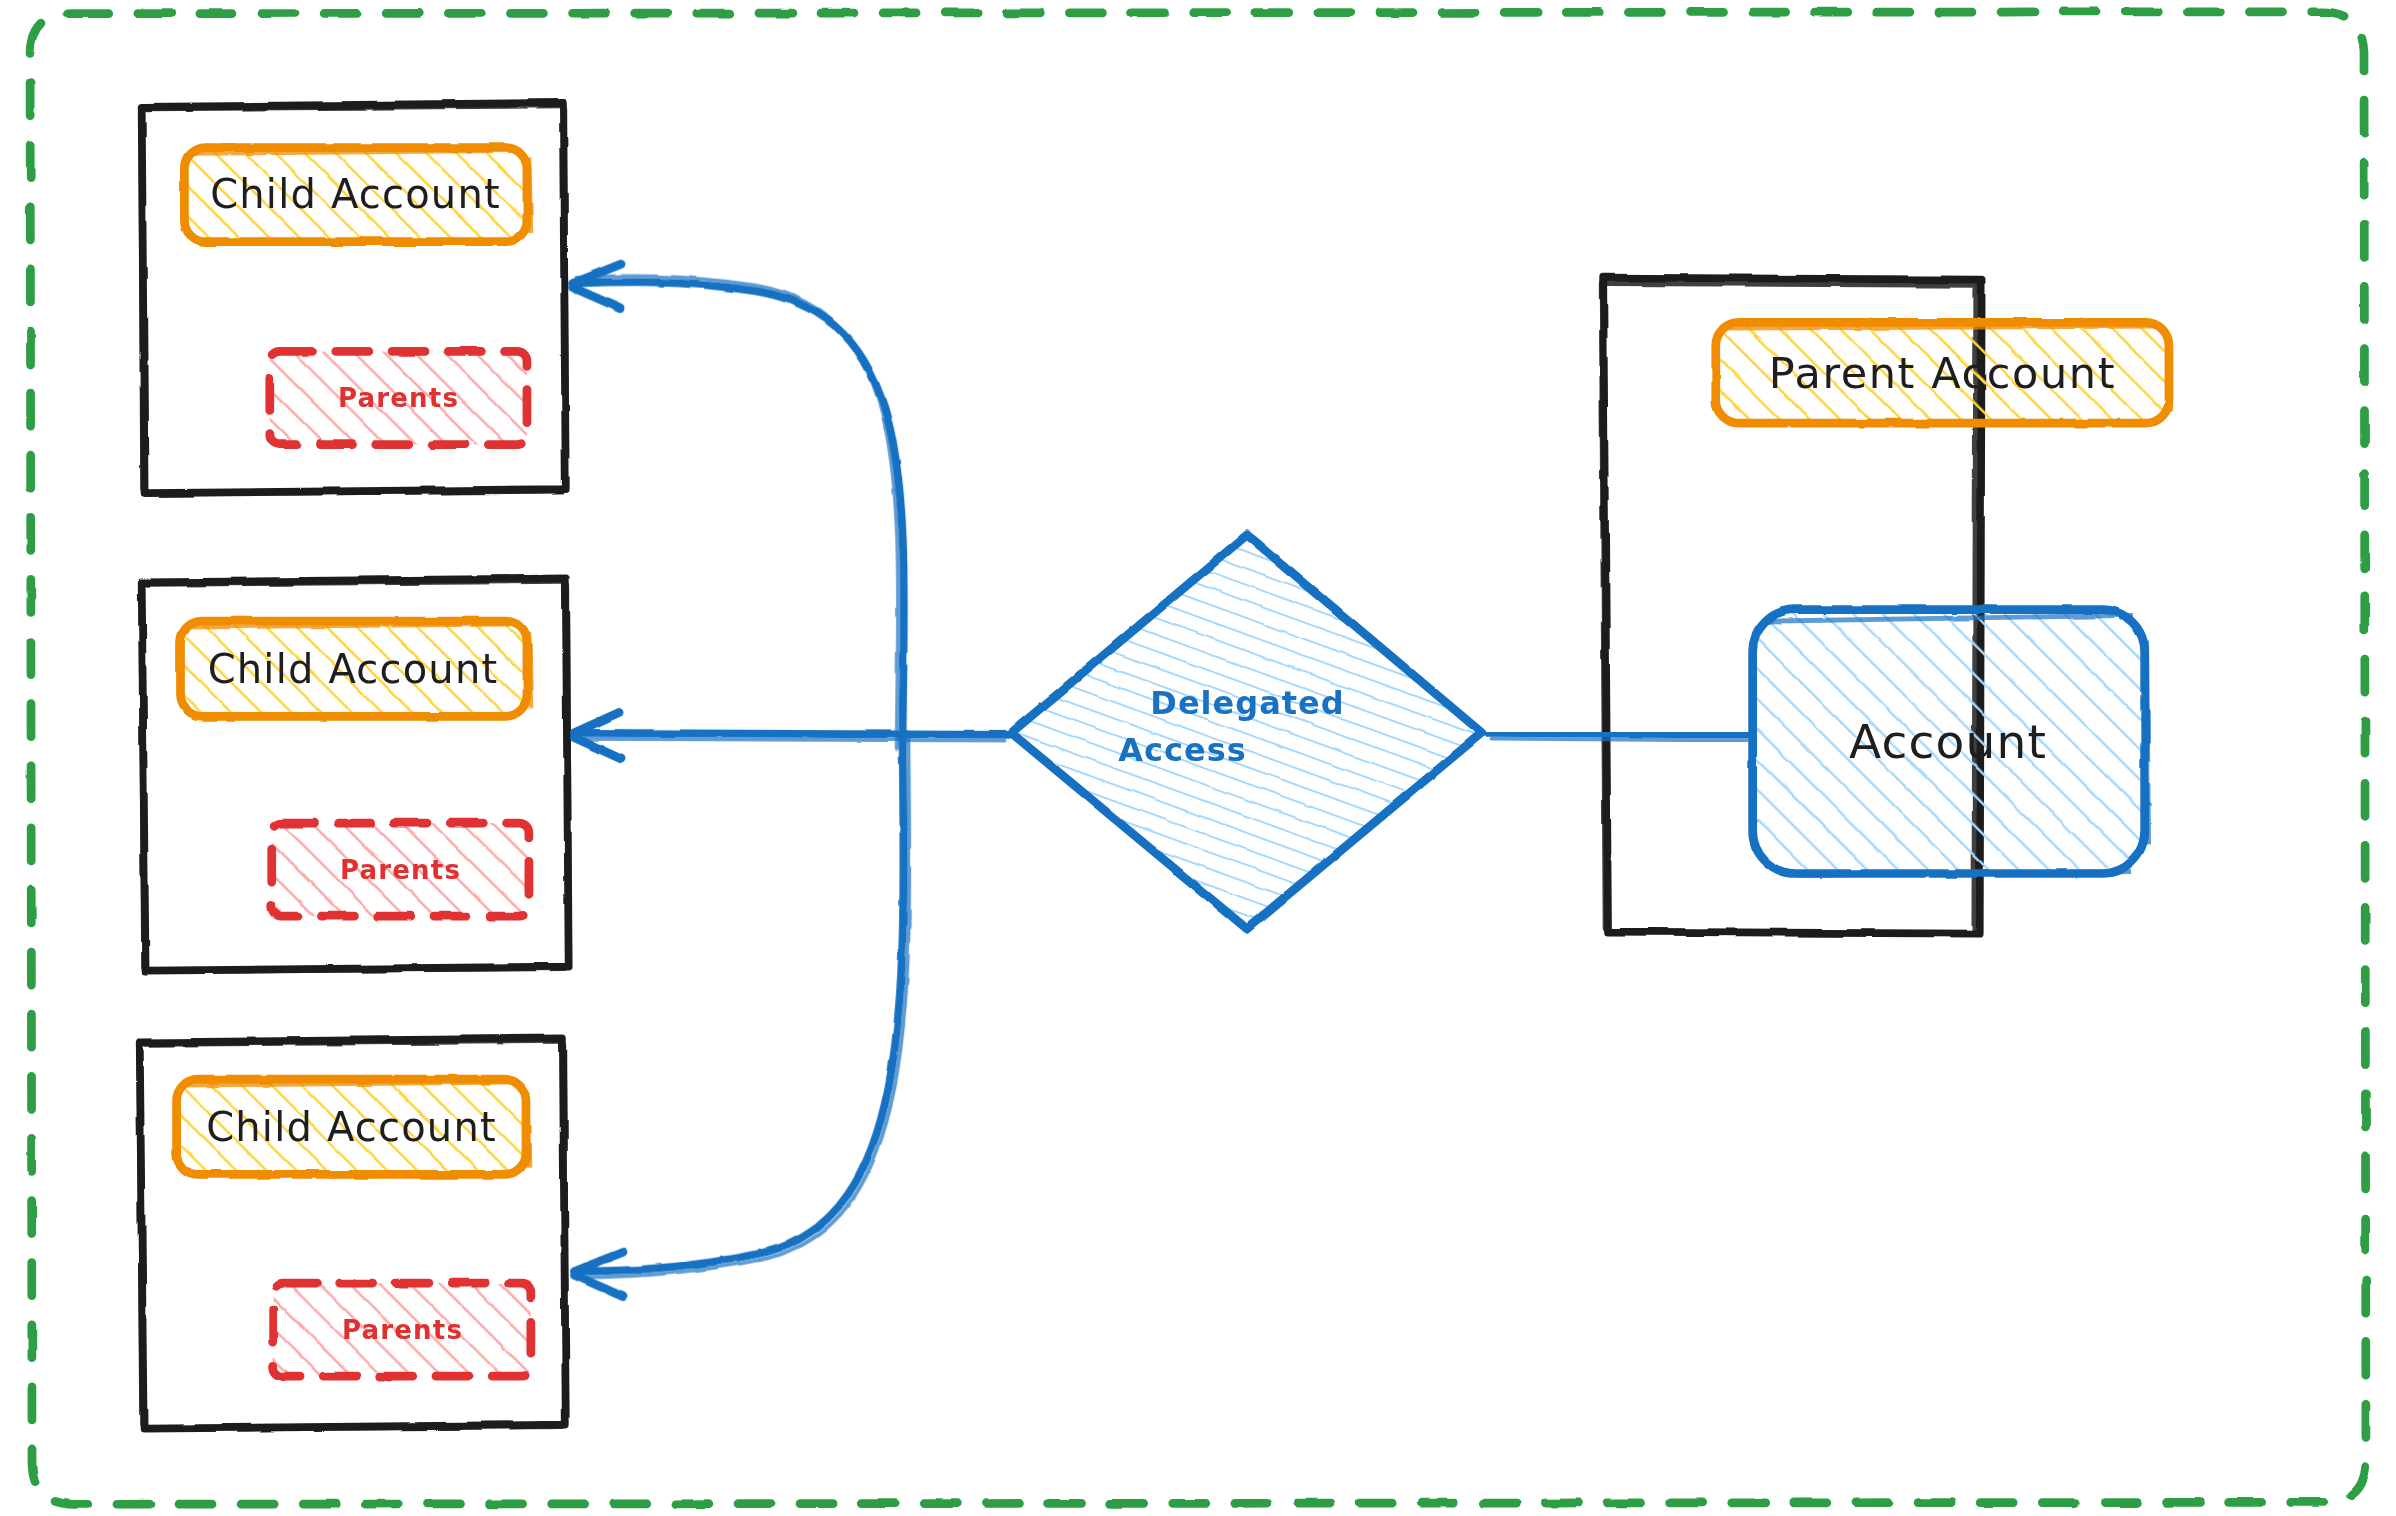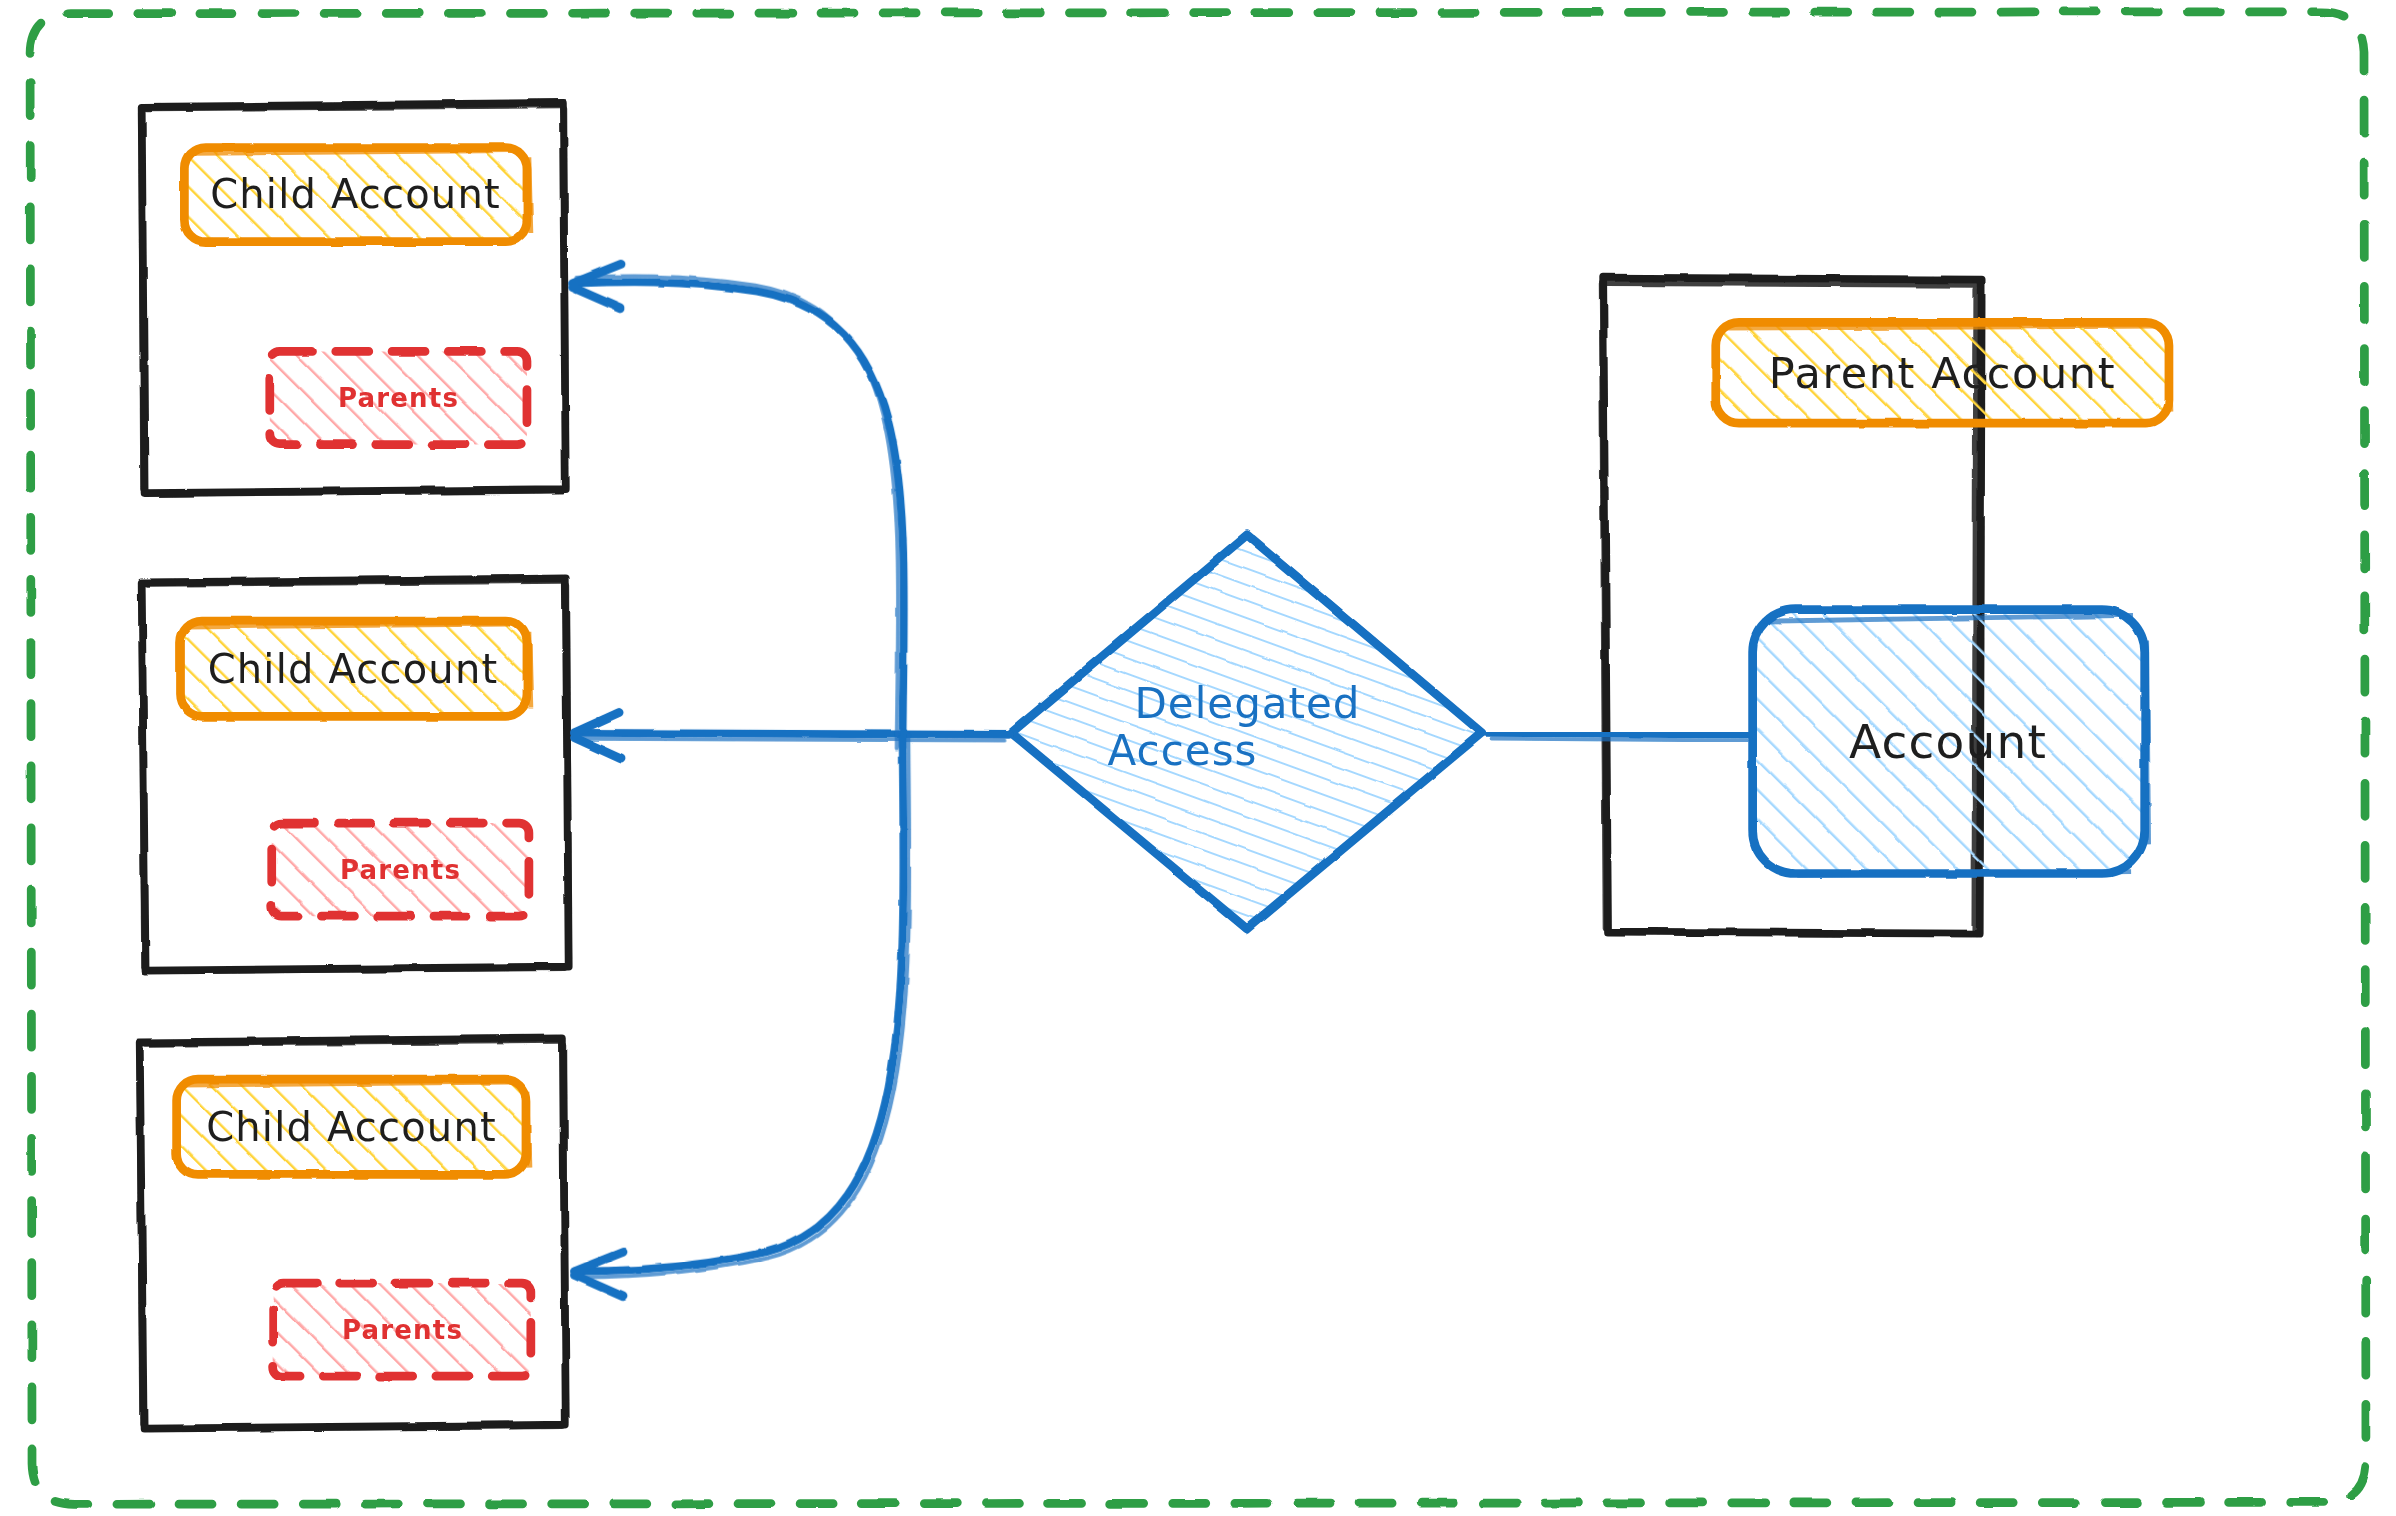--- a/index.html
+++ b/index.html
@@ -31,21 +31,21 @@
     pointer-events: none;
     font-family: "DejaVu Sans", sans-serif;
   }
   .lbl-dark   { color: #1e1e1e; }
   .lbl-red    { color: #e03131; }
   .lbl-blue   { color: #1971c2; }
   .t-child    { font-size: 40px; letter-spacing: 1.2px; font-weight: 400; }
   .t-parents  { font-size: 26px; letter-spacing: 1.2px; font-weight: 700; }
   .t-parentacc{ font-size: 43px; letter-spacing: 1.6px; font-weight: 400; }
   .t-manager  { font-size: 47px; letter-spacing: 1.2px; font-weight: 400; }
-  .t-delegated{ font-size: 42px; letter-spacing: 1px; font-weight: 400; line-height: 1.28; }
+  .t-delegated{ font-size: 32px; letter-spacing: 1px; font-weight: 700; line-height: 1.28; }
 </style>
 </head>
 <body>
 
 <div id="stage">
 
   <svg class="layer" viewBox="0 0 2470 1563" xmlns="http://www.w3.org/2000/svg">
     <defs>
       <pattern id="hatchYellow" width="22" height="22" patternTransform="rotate(-45)" patternUnits="userSpaceOnUse">
         <line x1="0" y1="0" x2="0" y2="22" stroke="#ffd43b" stroke-width="5"></line>

